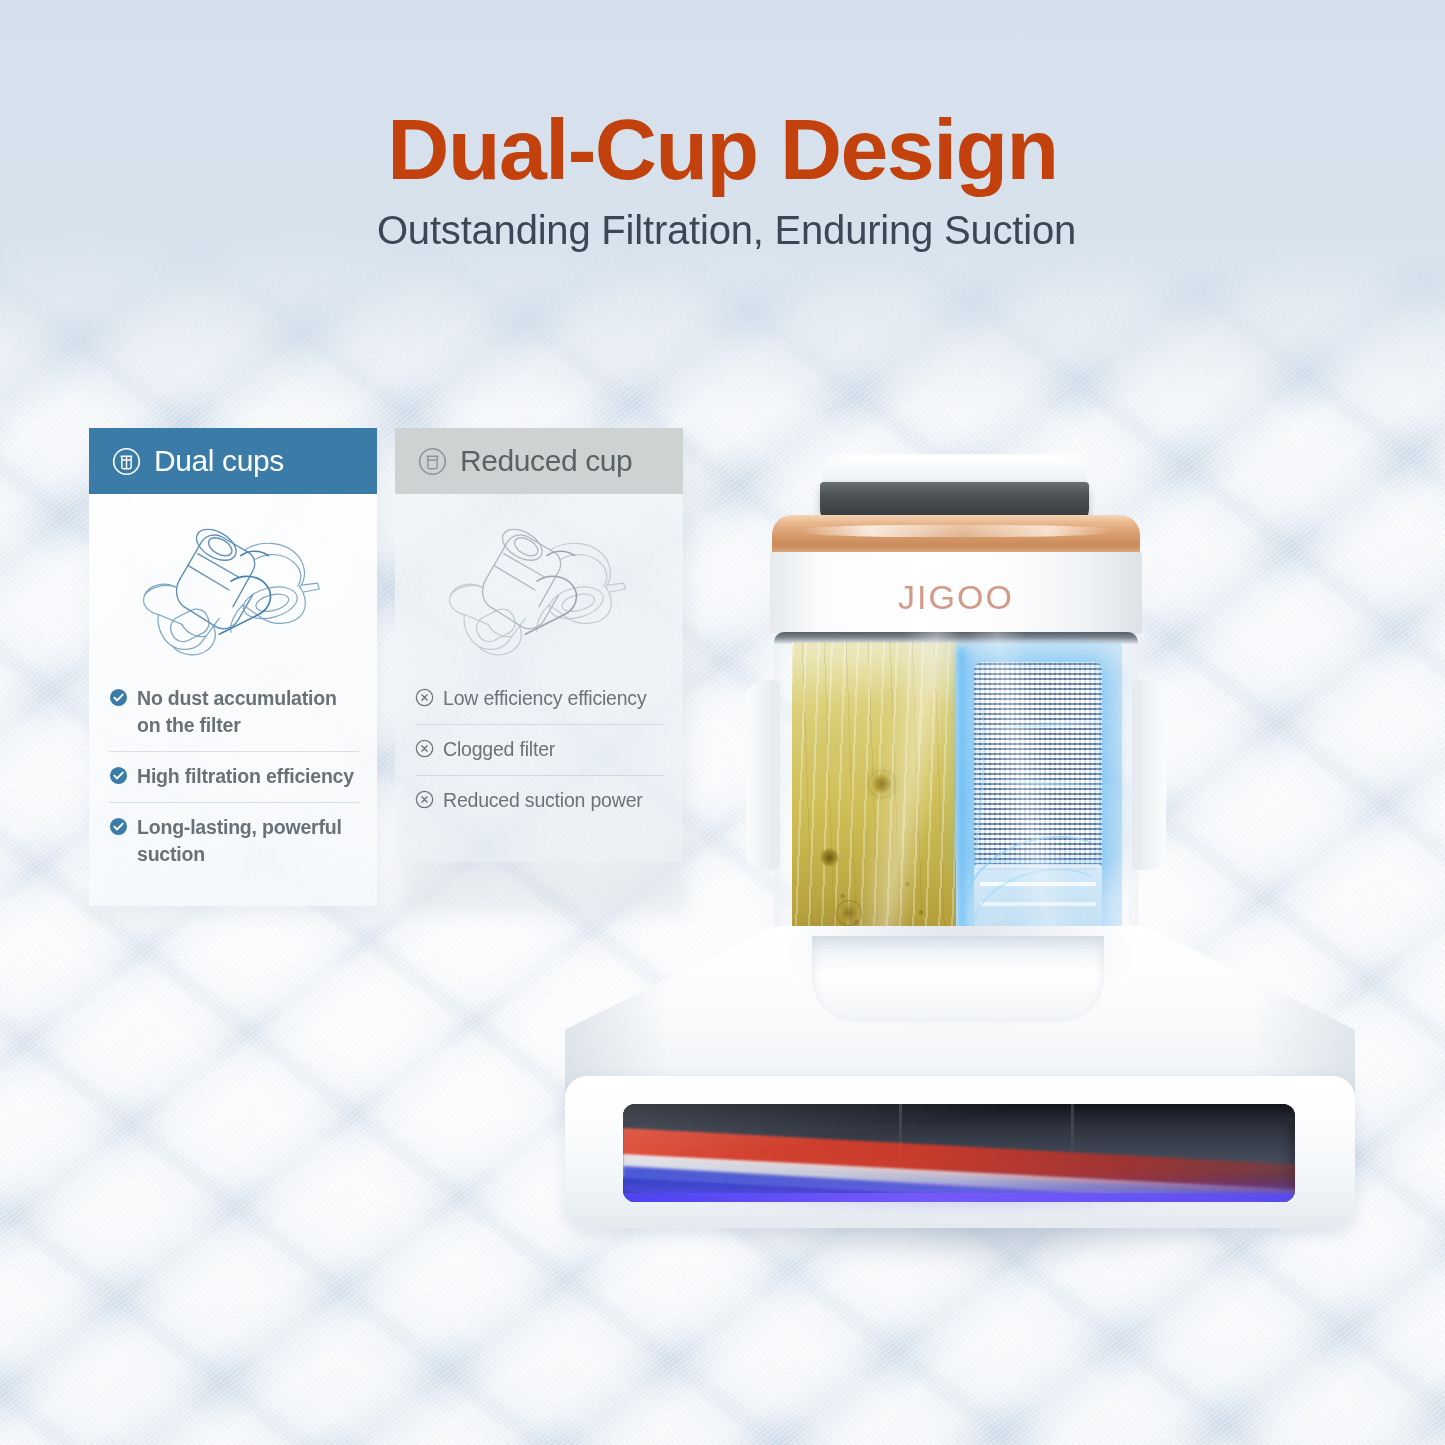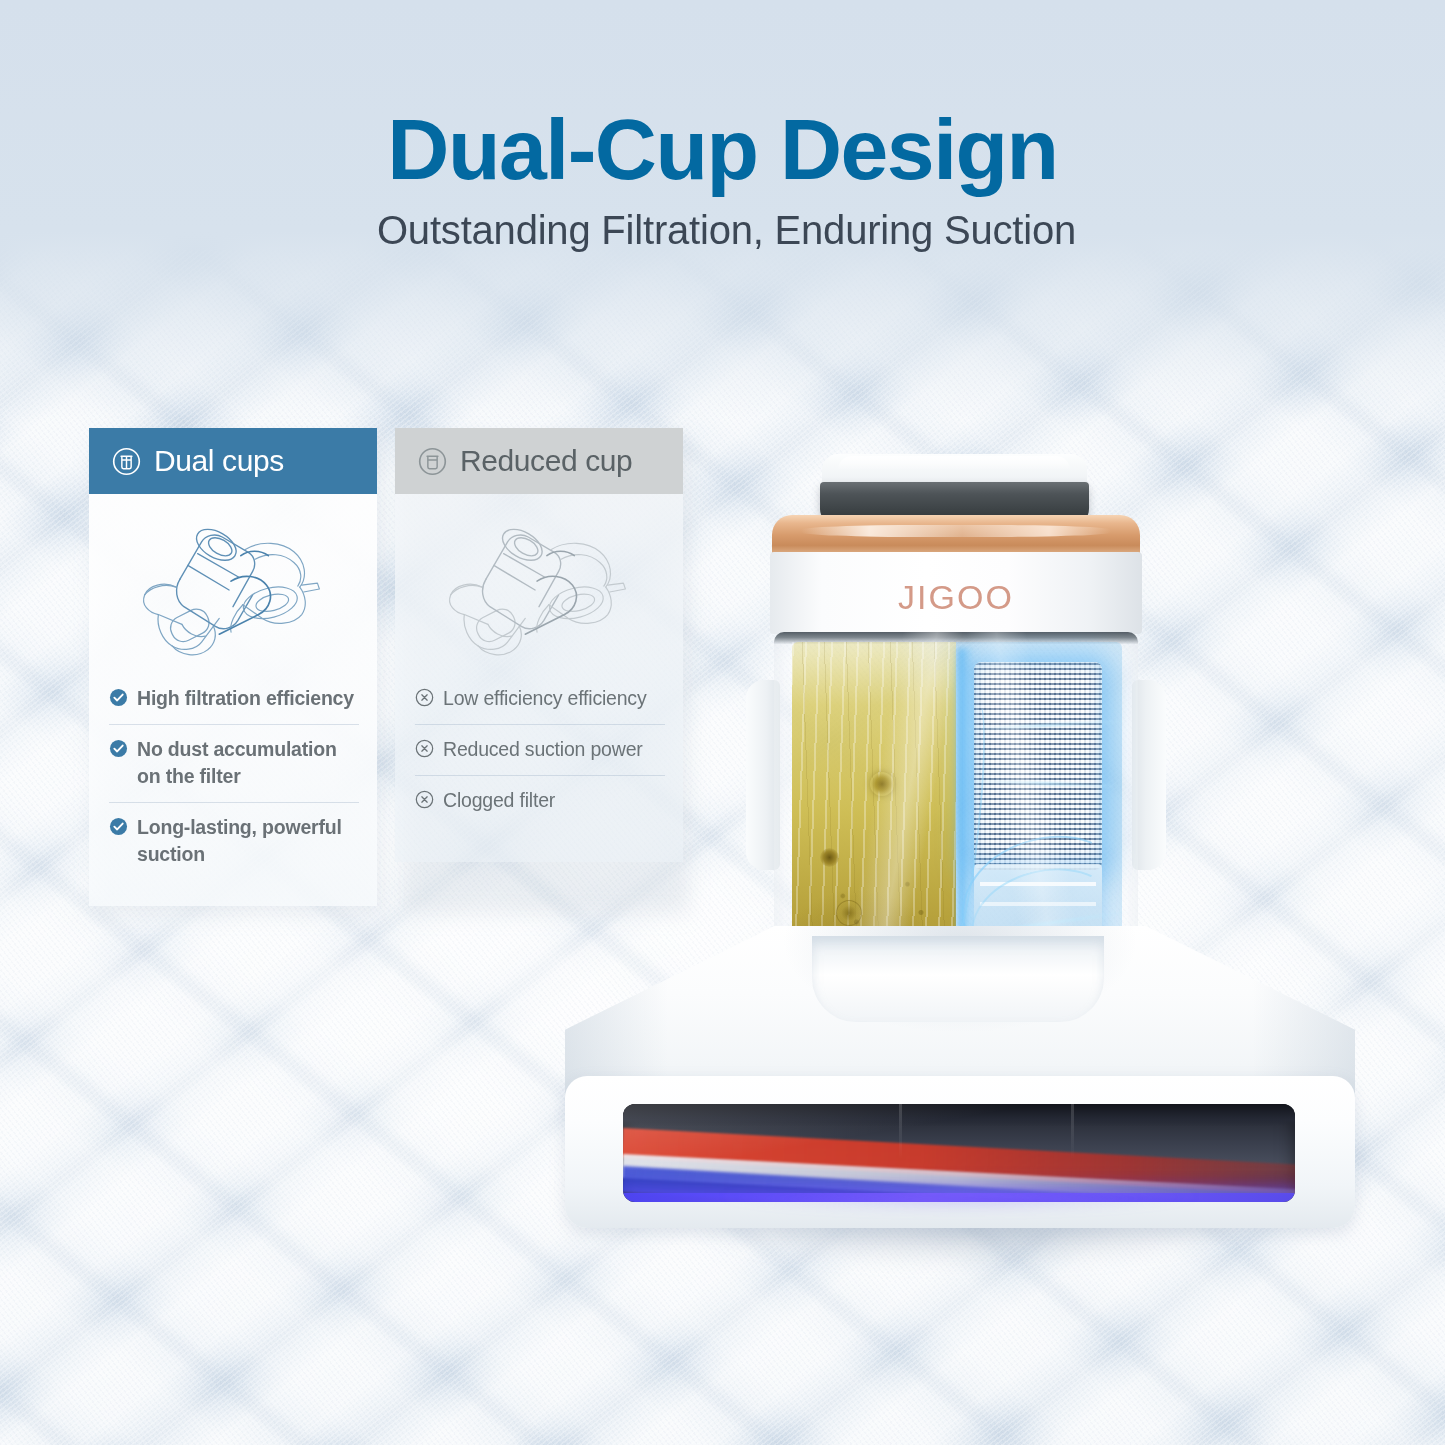--- a/index.html
+++ b/index.html
@@ -63,21 +63,21 @@
   }
   .bg-top-fade{
     position:absolute; left:0; top:0; width:1445px; height:420px;
     background: linear-gradient(180deg,#d5e0ec 0%, #d7e2ed 55%, rgba(216,227,238,0) 100%);
   }
 
   
   .headings { position: absolute; left: 0; top: 104px; width: 1445px; text-align: center; }
   .title {
     font-size: 86px; font-weight: bold; letter-spacing: -1.5px;
-    color: #0369a1; line-height: 1.05;
+    color: #c2410c; line-height: 1.05;
   }
   .subtitle {
     margin-top: 14px;
     font-size: 40px; font-weight: normal; letter-spacing: -0.2px;
     color: #3c4755;
     padding-left: 8px;
   }
 
   
   .cards { position: absolute; left: 89px; top: 428px; display: flex; gap: 18px; }
@@ -433,28 +433,28 @@
                 <path d="M118 40 C126 34 138 34 146 40"></path>
               </g>
             </svg>
           </div>
           <div class="bullets">
             <div class="bullet">
               <svg class="bullet-icon" viewBox="0 0 20 20">
                 <circle cx="10" cy="10" r="9" fill="#3b7ba7"></circle>
                 <path d="M5.6 10.2 L8.6 13.1 L14.4 6.9" fill="none" stroke="#ffffff" stroke-width="2" stroke-linecap="round" stroke-linejoin="round"></path>
               </svg>
-              <span class="bullet-text">High filtration efficiency</span>
+              <span class="bullet-text">No dust accumulation on the filter</span>
             </div>
             <div class="bullet">
               <svg class="bullet-icon" viewBox="0 0 20 20">
                 <circle cx="10" cy="10" r="9" fill="#3b7ba7"></circle>
                 <path d="M5.6 10.2 L8.6 13.1 L14.4 6.9" fill="none" stroke="#ffffff" stroke-width="2" stroke-linecap="round" stroke-linejoin="round"></path>
               </svg>
-              <span class="bullet-text">No dust accumulation on the filter</span>
+              <span class="bullet-text">High filtration efficiency</span>
             </div>
             <div class="bullet">
               <svg class="bullet-icon" viewBox="0 0 20 20">
                 <circle cx="10" cy="10" r="9" fill="#3b7ba7"></circle>
                 <path d="M5.6 10.2 L8.6 13.1 L14.4 6.9" fill="none" stroke="#ffffff" stroke-width="2" stroke-linecap="round" stroke-linejoin="round"></path>
               </svg>
               <span class="bullet-text">Long-lasting, powerful suction</span>
             </div>
           </div>
         </div>
@@ -510,28 +510,28 @@
                 <circle cx="10" cy="10" r="8.6" fill="none" stroke="#6b7377" stroke-width="1.3"></circle>
                 <path d="M7.2 7.2 L12.8 12.8 M12.8 7.2 L7.2 12.8" fill="none" stroke="#6b7377" stroke-width="1.4" stroke-linecap="round"></path>
               </svg>
               <span class="bullet-text">Low efficiency efficiency</span>
             </div>
             <div class="bullet">
               <svg class="bullet-icon" viewBox="0 0 20 20">
                 <circle cx="10" cy="10" r="8.6" fill="none" stroke="#6b7377" stroke-width="1.3"></circle>
                 <path d="M7.2 7.2 L12.8 12.8 M12.8 7.2 L7.2 12.8" fill="none" stroke="#6b7377" stroke-width="1.4" stroke-linecap="round"></path>
               </svg>
-              <span class="bullet-text">Reduced suction power</span>
+              <span class="bullet-text">Clogged filter</span>
             </div>
             <div class="bullet">
               <svg class="bullet-icon" viewBox="0 0 20 20">
                 <circle cx="10" cy="10" r="8.6" fill="none" stroke="#6b7377" stroke-width="1.3"></circle>
                 <path d="M7.2 7.2 L12.8 12.8 M12.8 7.2 L7.2 12.8" fill="none" stroke="#6b7377" stroke-width="1.4" stroke-linecap="round"></path>
               </svg>
-              <span class="bullet-text">Clogged filter</span>
+              <span class="bullet-text">Reduced suction power</span>
             </div>
           </div>
         </div>
       </div>
     </div>
 
   </div>
 
   <div id="product">
     <div class="prod-shadow2"></div>

